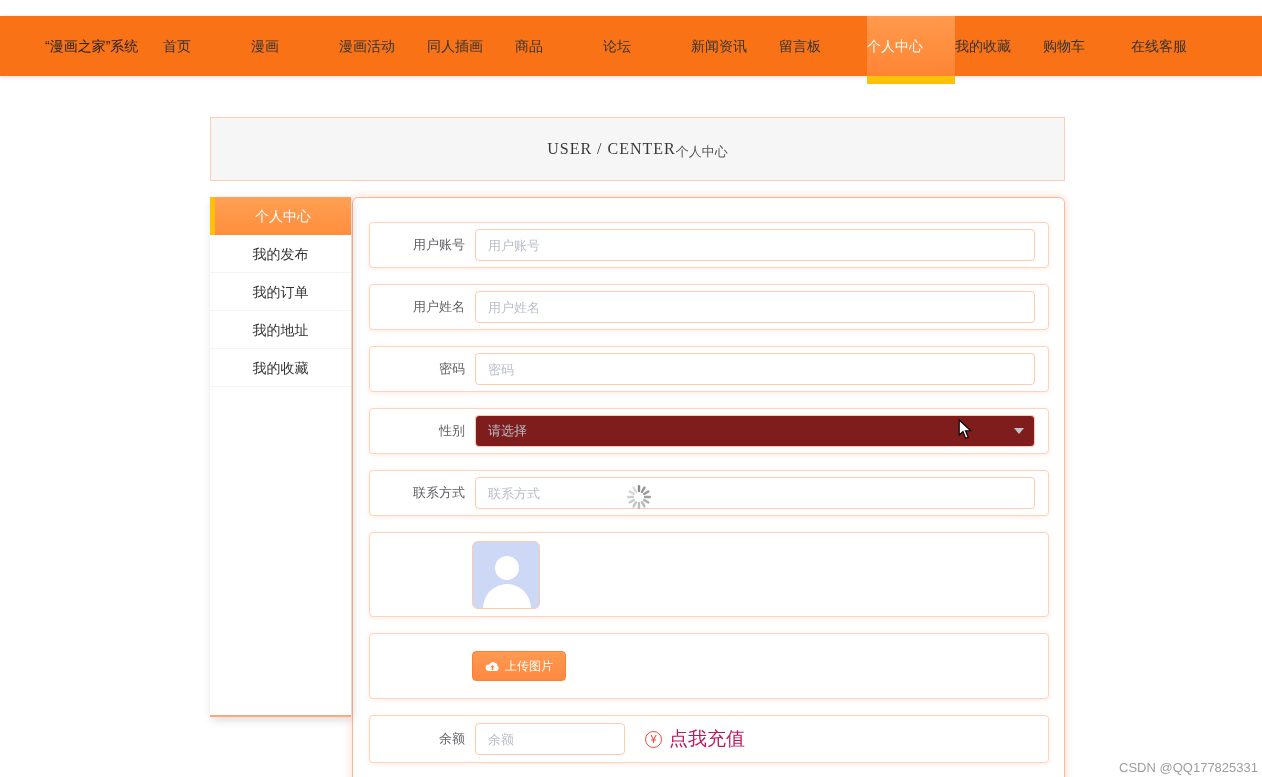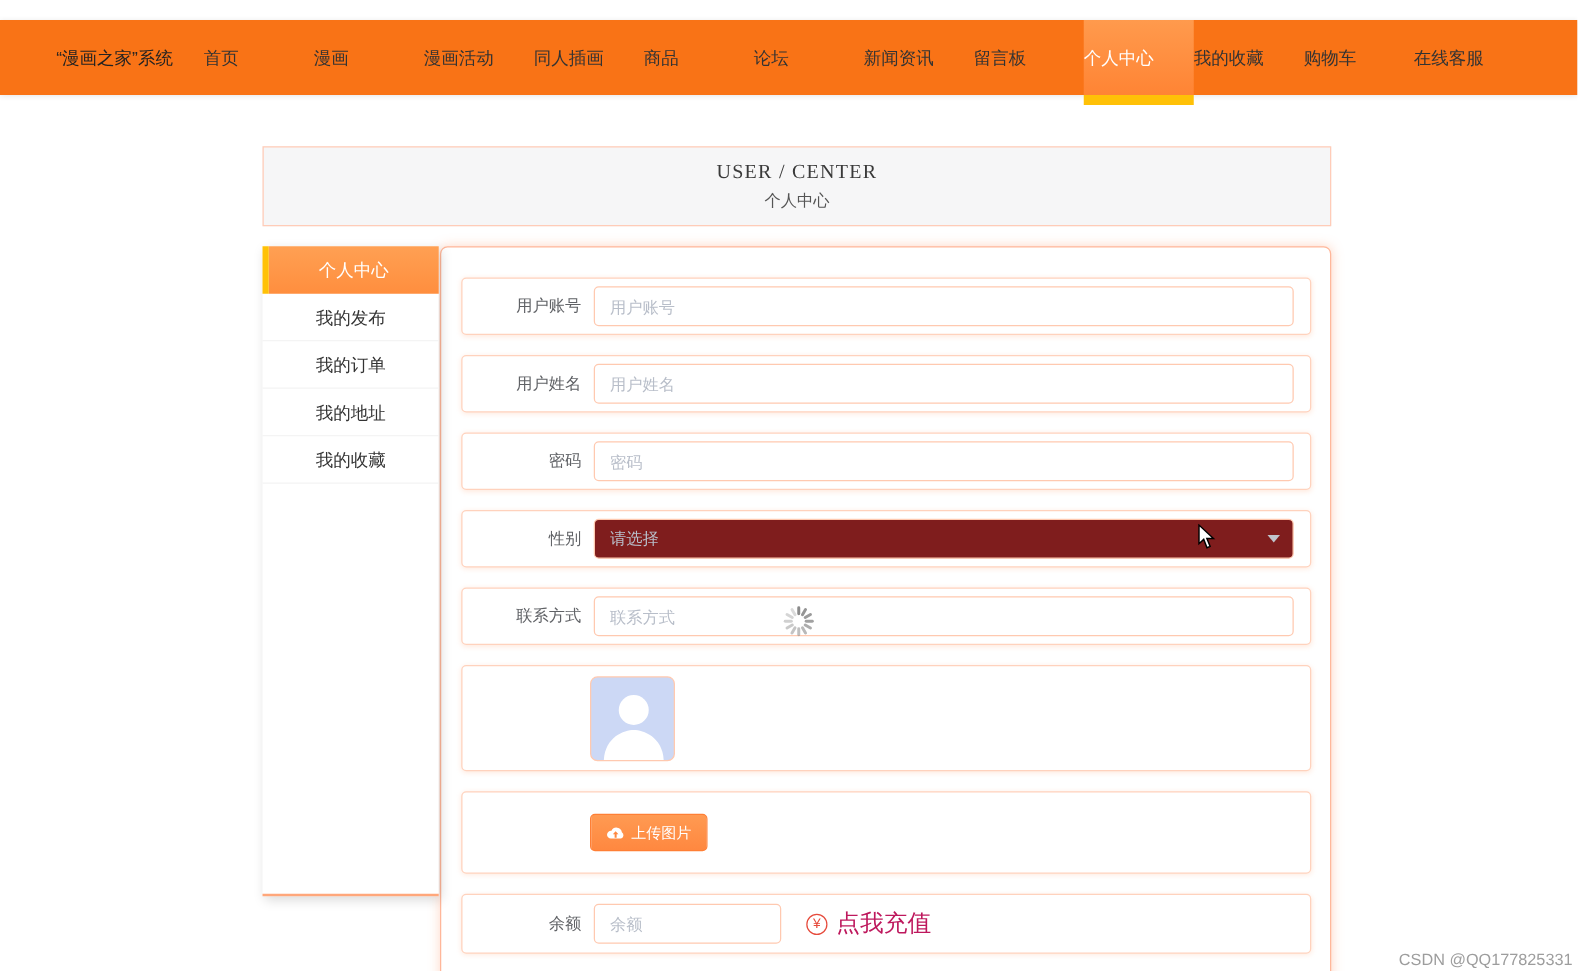--- a/index.html
+++ b/index.html
@@ -13,21 +13,21 @@
     font-size:14px; color:#222; white-space:nowrap; }
   .nav-items { position:absolute; left:163px; top:0; height:60px; display:flex; }
   .nav-item { width:88px; text-align:left; line-height:60px; font-size:14px;
     color:#333; cursor:pointer; position:relative; white-space:nowrap; }
   .nav-item.active { background:linear-gradient(180deg,#ff9a4d,#ff8434); color:#fff; }
   .nav-item.active::after { content:""; position:absolute; left:0; right:0;
     bottom:-8px; height:8px; background:#ffc107; }
 
   
   .page-header { position:absolute; left:210px; top:117px; width:855px; height:64px;
-    background:#f6f6f7; border:1px solid #ffccb8; display:flex; flex-direction:column;
+    background:#f6f6f7; border:1px solid #ffccb8; display:flex; flex-direction:row;
     align-items:center; justify-content:center; }
   .ph-en { font-family:"Liberation Serif","DejaVu Serif",serif; font-size:16px;
     color:#3a3a3a; letter-spacing:1px; }
   .ph-zh { font-size:13px; color:#555; margin-top:5px; }
 
   
   .sidebar { position:absolute; left:210px; top:197px; width:141px; height:520px;
     background:#fff; box-shadow:2px 3px 9px rgba(0,0,0,.15);
     border-bottom:2px solid #ffa77b; z-index:5; }
   .side-item { height:38px; line-height:38px; text-align:center; font-size:14px;

